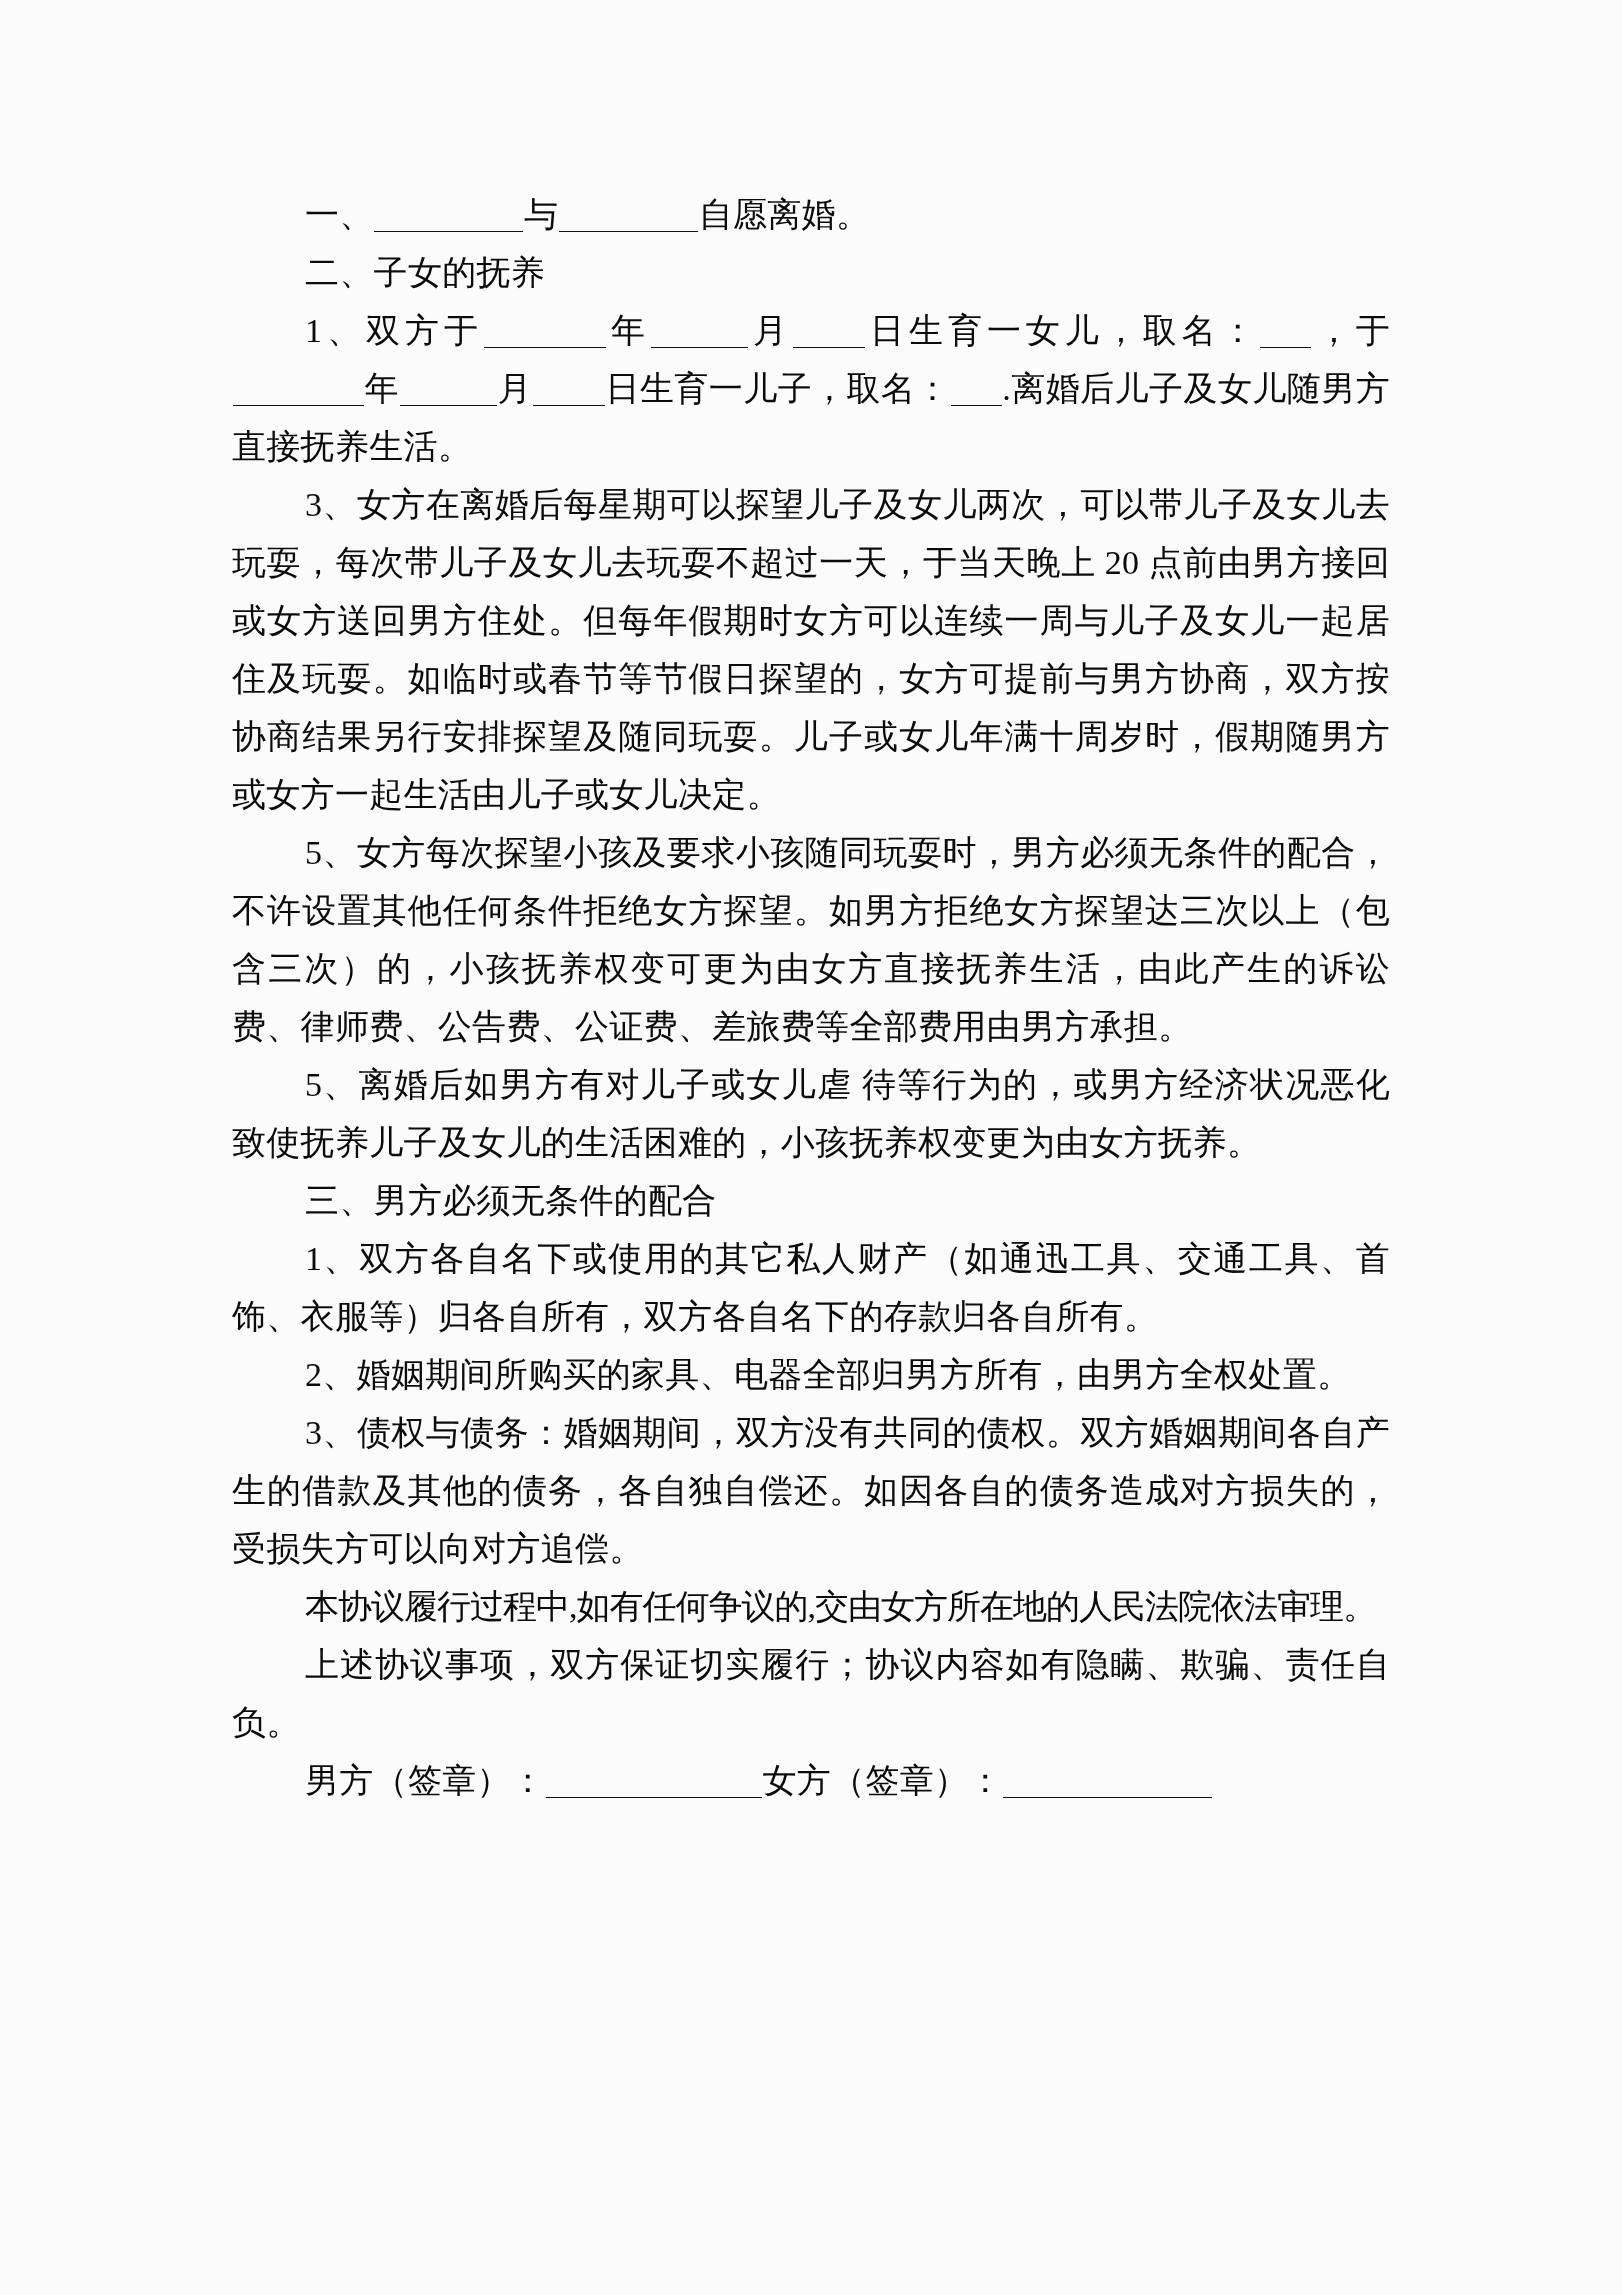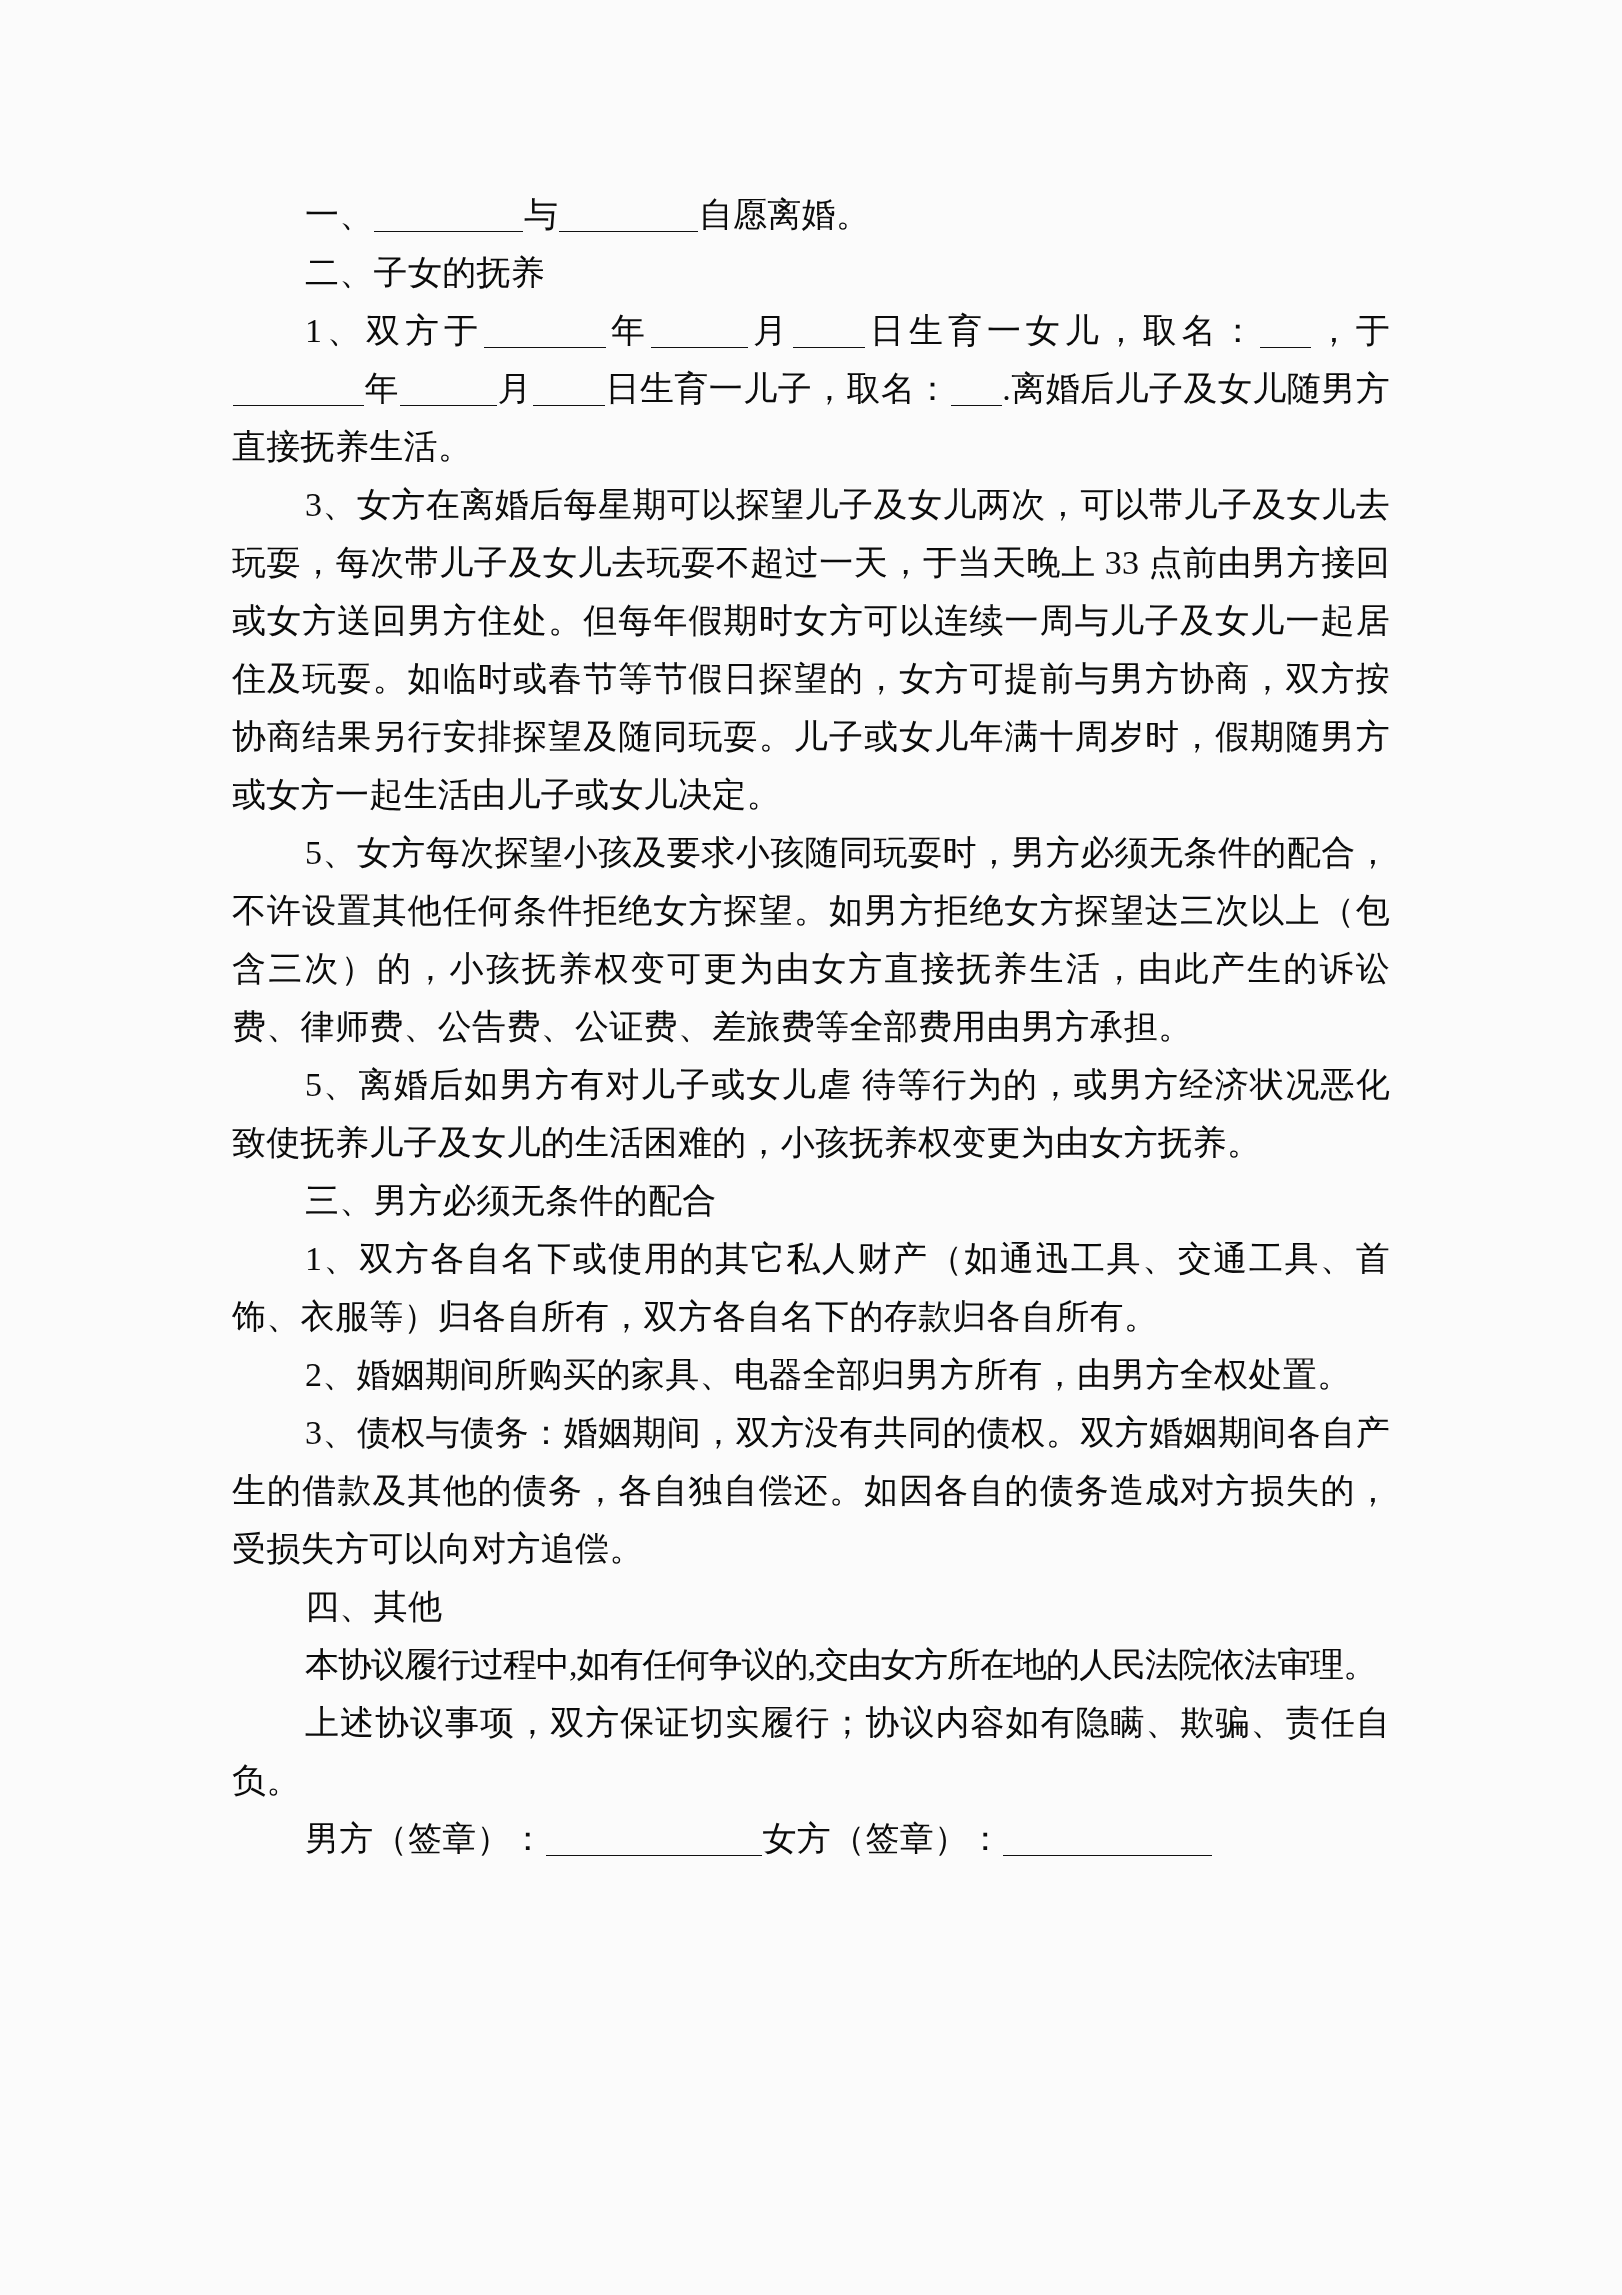--- a/index.html
+++ b/index.html
@@ -62,35 +62,34 @@
 <div class="page">
   <div class="content">
 
     <p class="para indent"><span>一、</span><span class="blank b-name"></span><span>与</span><span class="blank b-name2"></span><span>自愿离婚。</span></p>
 
     <p class="para indent">二、子女的抚养</p>
 
     <p class="para indent"><span>1、双方于</span><span class="blank b-year"></span><span>年</span><span class="blank b-month"></span><span>月</span><span class="blank b-day"></span><span>日生育一女儿，取名：</span><span class="blank b-short"></span><span>，于</span><span class="blank b-year2"></span><span>年</span><span class="blank b-month"></span><span>月</span><span class="blank b-day"></span><span>日生育一儿子，取名：</span><span class="blank b-short"></span><span>.离婚后儿子及女儿随男方直接抚养生活。</span></p>
 
 
-    <p class="para indent">3、女方在离婚后每星期可以探望儿子及女儿两次，可以带儿子及女儿去玩耍，每次带儿子及女儿去玩耍不超过一天，于当天晚上 33 点前由男方接回或女方送回男方住处。但每年假期时女方可以连续一周与儿子及女儿一起居住及玩耍。如临时或春节等节假日探望的，女方可提前与男方协商，双方按协商结果另行安排探望及随同玩耍。儿子或女儿年满十周岁时，假期随男方或女方一起生活由儿子或女儿决定。</p>
+    <p class="para indent">3、女方在离婚后每星期可以探望儿子及女儿两次，可以带儿子及女儿去玩耍，每次带儿子及女儿去玩耍不超过一天，于当天晚上 20 点前由男方接回或女方送回男方住处。但每年假期时女方可以连续一周与儿子及女儿一起居住及玩耍。如临时或春节等节假日探望的，女方可提前与男方协商，双方按协商结果另行安排探望及随同玩耍。儿子或女儿年满十周岁时，假期随男方或女方一起生活由儿子或女儿决定。</p>
 
     <p class="para indent">5、女方每次探望小孩及要求小孩随同玩耍时，男方必须无条件的配合，不许设置其他任何条件拒绝女方探望。如男方拒绝女方探望达三次以上（包含三次）的，小孩抚养权变可更为由女方直接抚养生活，由此产生的诉讼费、律师费、公告费、公证费、差旅费等全部费用由男方承担。</p>
 
     <p class="para indent">5、离婚后如男方有对儿子或女儿虐 待等行为的，或男方经济状况恶化致使抚养儿子及女儿的生活困难的，小孩抚养权变更为由女方抚养。</p>
 
     <p class="para indent">三、男方必须无条件的配合</p>
 
     <p class="para indent">1、双方各自名下或使用的其它私人财产（如通迅工具、交通工具、首饰、衣服等）归各自所有，双方各自名下的存款归各自所有。</p>
 
     <p class="para indent">2、婚姻期间所购买的家具、电器全部归男方所有，由男方全权处置。</p>
 
     <p class="para indent">3、债权与债务：婚姻期间，双方没有共同的债权。双方婚姻期间各自产生的借款及其他的债务，各自独自偿还。如因各自的债务造成对方损失的，受损失方可以向对方追偿。</p>
 
-    <p class="para indent">四、其他</p>
 
     <p class="para indent tight">本协议履行过程中,如有任何争议的,交由女方所在地的人民法院依法审理。</p>
 
     <p class="para indent">上述协议事项，双方保证切实履行；协议内容如有隐瞒、欺骗、责任自负。</p>
 
     <p class="para indent"><span>男方（签章）：</span><span class="blank b-sign"></span><span>女方（签章）：</span><span class="blank b-sign2"></span></p>
 
   </div>
 </div>
 

